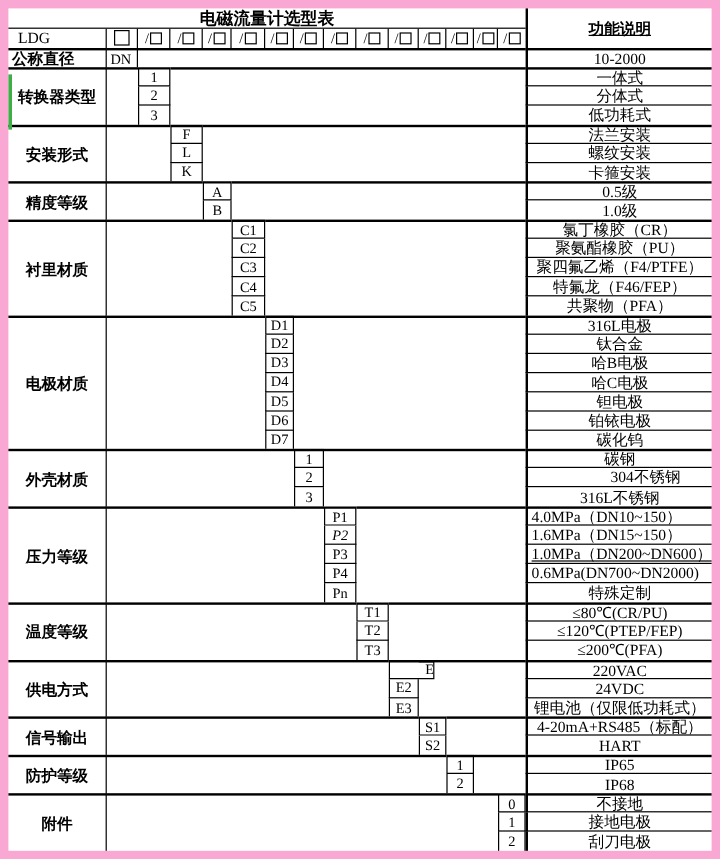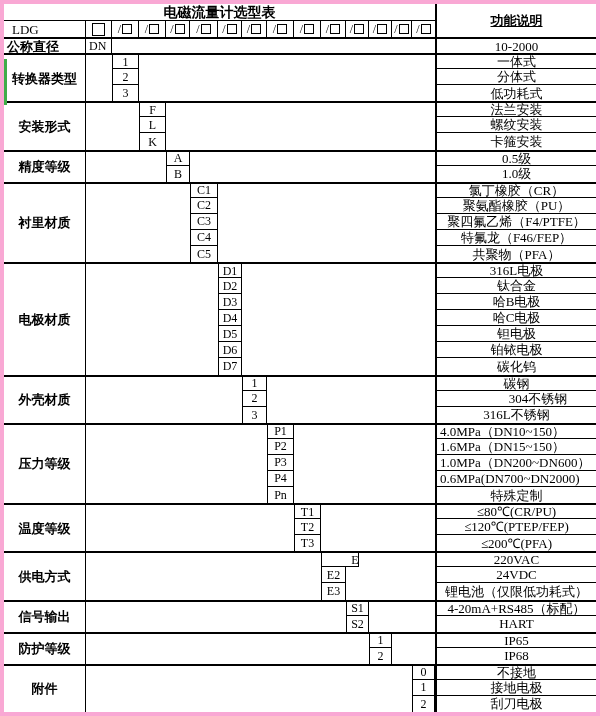--- a/index.html
+++ b/index.html
@@ -1,20 +1,20 @@
 <!DOCTYPE html>
 <html><head>
 <meta charset="utf-8">
 <style>
   html,body{margin:0;padding:0;background:#fff;}
   .table-wrap{
     position:relative;
     width:600px;height:716px;
     box-sizing:border-box;
-    border:4px solid #f9a8d4;
+    border:7px solid #f9a8d4;
     background:#fff;
     font-family:"Liberation Sans",sans-serif;
     color:#000;
   }
   .grid{
     display:grid;
     width:100%;height:100%;
     grid-template-columns:82px 26px 27px 27px 24px 28px 24px 25px 27px 27px 25px 23px 23px 20px 23px minmax(0,1fr);
     grid-template-rows:17px repeat(43,minmax(0,1fr));
   }
@@ -173,24 +173,24 @@
       <div class="c desc bl2 bt2 bb1" style="grid-area: 24 / 16;">碳钢</div>
       <div class="c code br1 bl1 bb1" style="grid-area: 25 / 8;">2</div>
       <div class="c desc bl2 bb1" style="grid-area: 25 / 16; padding-left: 43px;">304不锈钢</div>
       <div class="c code br1 bl1" style="grid-area: 26 / 8;">3</div>
       <div class="c desc bl2" style="grid-area: 26 / 16;">316L不锈钢</div>
       <div class="c cat bt2 br1" style="grid-area: 27 / 1 / span 5;">压力等级</div>
       <div class="c bt2" style="grid-area: 27 / 2 / span 5 / 9;"></div>
       <div class="c bt2" style="grid-area: 27 / 10 / span 5 / 16;"></div>
       <div class="c code br1 bl1 bt2 bb1" style="grid-area: 27 / 9;">P1</div>
       <div class="c desc bl2 bt2 bb1 left" style="grid-area: 27 / 16;">4.0MPa（DN10~150）</div>
-      <div class="c code br1 bl1 bb1" style="grid-area: 28 / 9;">P2</div>
+      <div class="c code br1 bl1 bb1" style="grid-area: 28 / 9; font-style: italic;">P2</div>
       <div class="c desc bl2 bb1 left" style="grid-area: 28 / 16;">1.6MPa（DN15~150）</div>
       <div class="c code br1 bl1 bb1" style="grid-area: 29 / 9;">P3</div>
-      <div class="c desc bl2 bb1 left" style="grid-area: 29 / 16;">1.0MPa（DN200~DN600）</div>
+      <div class="c desc bl2 bb1 left" style="grid-area: 29 / 16; text-decoration: underline;">1.0MPa（DN200~DN600）</div>
       <div class="c code br1 bl1 bb1" style="grid-area: 30 / 9;">P4</div>
       <div class="c desc bl2 bb1 left" style="grid-area: 30 / 16;">0.6MPa(DN700~DN2000)</div>
       <div class="c code br1 bl1" style="grid-area: 31 / 9;">Pn</div>
       <div class="c desc bl2" style="grid-area: 31 / 16;">特殊定制</div>
       <div class="c cat bt2 br1" style="grid-area: 32 / 1 / span 3;">温度等级</div>
       <div class="c bt2" style="grid-area: 32 / 2 / span 3 / 10;"></div>
       <div class="c bt2" style="grid-area: 32 / 11 / span 3 / 16;"></div>
       <div class="c code br1 bl1 bt2 bb1" style="grid-area: 32 / 10;">T1</div>
       <div class="c desc bl2 bt2 bb1" style="grid-area: 32 / 16;">≤80℃(CR/PU)</div>
       <div class="c code br1 bl1 bb1" style="grid-area: 33 / 10;">T2</div>

